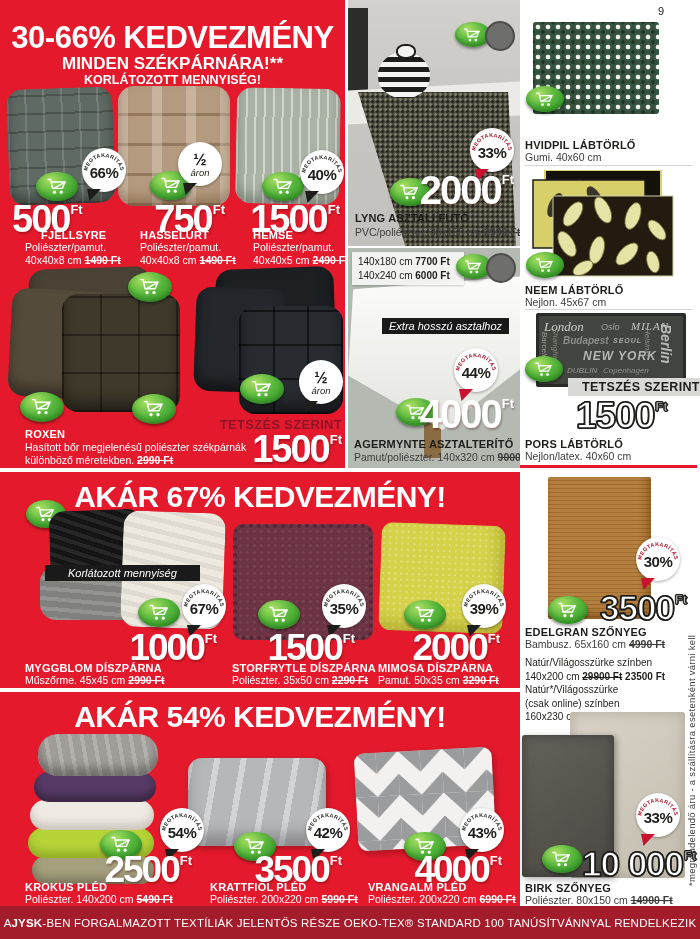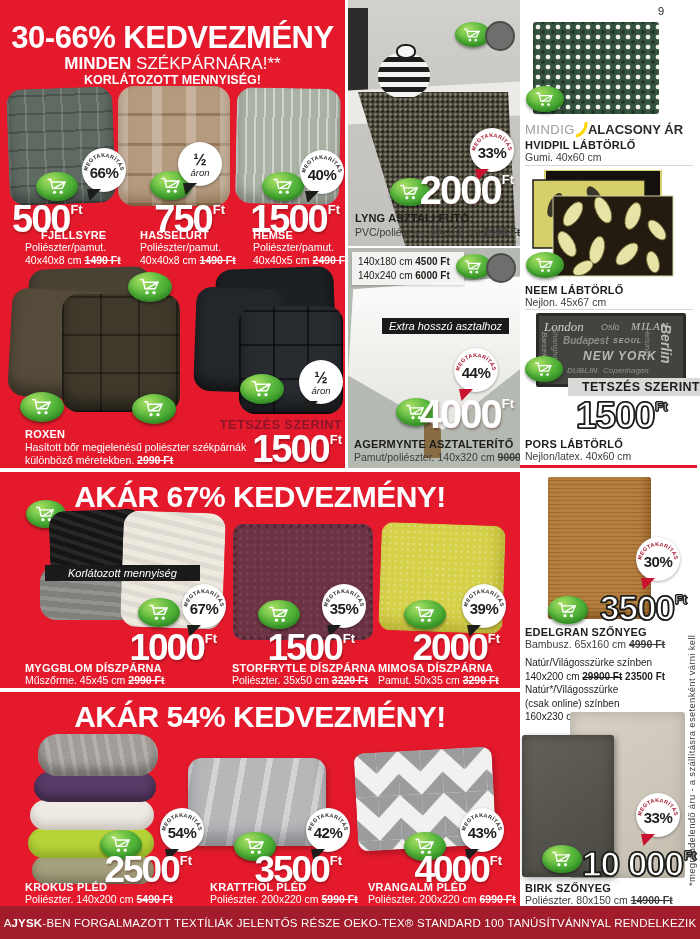--- a/index.html
+++ b/index.html
@@ -1,20 +1,20 @@
 <!DOCTYPE html>
 <html><head>
 <meta charset="utf-8">
 <style>
   html,body{margin:0;padding:0;background:#fff;font-family:"Liberation Sans",sans-serif;}
   #page{position:relative;width:700px;height:939px;background:#fff;overflow:hidden;}
   .abs{position:absolute;}
   .red-panel{background:#e41a2c;}
   .sec-title{color:#fff;font-weight:700;text-align:center;letter-spacing:-0.5px;width:100%;}
-  .sub{color:#fff;text-align:center;width:100%;}
+  .sub{color:#fff;text-align:center;width:100%;font-weight:bold;}
   .price{font-weight:700;color:#fff;letter-spacing:-2px;line-height:1;text-shadow:1px 2px 2px rgba(60,0,0,.3);white-space:nowrap;}
   .price .ft{font-size:13px;letter-spacing:0;vertical-align:top;position:relative;top:3px;margin-left:1px;}
   .oprice{color:#fff;-webkit-text-stroke:1.6px #1d1d1b;text-shadow:1px 0 0 #1d1d1b,-1px 0 0 #1d1d1b,0 1px 0 #1d1d1b,0 -1px 0 #1d1d1b;letter-spacing:-1px;}
   .oprice .ft{-webkit-text-stroke:1px #1d1d1b;}
   .pname{font-weight:700;font-size:11px;color:#fff;letter-spacing:.2px;white-space:nowrap;}
   .pdesc{font-size:10.5px;color:#fff;line-height:1.22;white-space:nowrap;}
   .dark .pname,.pname.dark{color:#1d1d1b;}
   .dark{color:#1d1d1b;}
   .dark .pdesc,.pdesc.dark{color:#3c3c3b;}
   .strike{text-decoration:line-through;font-weight:700;}
@@ -243,21 +243,21 @@
       </div>
     <div class="abs price" style="right:6px;top:170px;font-size:40px;text-align:right;"><span>2000</span><span class="ft">Ft</span></div>
     <div class="abs pname dark" style="left:7px;top:212px;">LYNG ASZTALI FUTÓ</div>
     <div class="abs pdesc dark" style="left:7px;top:226px;"><span>PVC/poliészter. 38x150 cm</span> <span class="strike">2990 Ft</span></div>
   </div>
 
   <div class="abs" style="left:348px;top:248px;width:172px;height:220px;background:#b4b9b2;overflow:hidden;">
     <div class="abs" style="left:76px;top:150px;width:17px;height:60px;background:#8a6c44;"></div>
     <div class="abs" style="left:0;top:22px;width:172px;height:160px;background:linear-gradient(180deg,#fdfdfc 0%,#efefec 55%,#e3e3e0 100%);clip-path:polygon(3% 12%,100% 4%,100% 62%,55% 100%,0 66%);"></div>
     <div class="abs infobox" style="left:4px;top:4px;width:100px;">
-      <span class="line"><span>140x180 cm</span> <b>4500 Ft</b></span>
+      <span class="line"><span>140x180 cm</span> <b>7700 Ft</b></span>
       <span class="line"><span>140x240 cm</span> <b>6000 Ft</b></span>
     </div>
     <div class="abs cart" style="left:108px;top:6px;width:36px;height:25px;">
         <svg viewBox="0 0 26 22">
           <g fill="none" stroke="#fff" stroke-width="1.7" stroke-linecap="round" stroke-linejoin="round">
             <path d="M2 3h3l2.2 10.5h11.5L22 6H6"></path>
             <path d="M8.7 13.5 22 6"></path>
           </g>
           <circle cx="9.5" cy="18" r="1.9" fill="#fff"></circle>
           <circle cx="17.5" cy="18" r="1.9" fill="#fff"></circle>
@@ -297,25 +297,20 @@
     <div class="abs cart" style="left:6px;top:86px;width:38px;height:26px;">
         <svg viewBox="0 0 26 22">
           <g fill="none" stroke="#fff" stroke-width="1.7" stroke-linecap="round" stroke-linejoin="round">
             <path d="M2 3h3l2.2 10.5h11.5L22 6H6"></path>
             <path d="M8.7 13.5 22 6"></path>
           </g>
           <circle cx="9.5" cy="18" r="1.9" fill="#fff"></circle>
           <circle cx="17.5" cy="18" r="1.9" fill="#fff"></circle>
         </svg>
       </div>
-    <div class="abs mindig" style="left:5px;top:120px;">
-      <span class="m1">MINDIG</span><svg width="14" height="18" style="vertical-align:-4px;margin:0 -2px 0 -1px;">
-          <path d="M2 16 A 13 13 0 0 0 12 2" stroke="#ffd500" stroke-width="3" fill="none"></path>
-        </svg><span class="m2">ALACSONY ÁR</span>
-    </div>
     <div class="abs pname dark" style="left:5px;top:139px;">HVIDPIL LÁBTÖRLŐ</div>
     <div class="abs pdesc dark" style="left:5px;top:151px;">Gumi. 40x60 cm</div>
     <div class="abs divider" style="left:5px;top:165px;width:168px;"></div>
 
     <div class="abs" style="left:5px;top:170px;width:150px;height:108px;">
       <svg width="150" height="108" viewBox="0 0 150 108">
         <rect x="20" y="0" width="116" height="64" fill="#14110c" stroke="#d8d36e" stroke-width="2"></rect>
         <ellipse cx="50" cy="20" rx="6" ry="12" fill="#55513a" transform="rotate(30 50 20)"></ellipse>
         <ellipse cx="105" cy="30" rx="6" ry="12" fill="#55513a" transform="rotate(-40 105 30)"></ellipse>
         <rect x="8" y="10" width="112" height="68" fill="#d6cf6a" stroke="#1d1d1b" stroke-width="1.5"></rect>
@@ -526,21 +521,21 @@
         </svg>
       </div>
 
     <div class="abs price" style="left:67px;top:157px;width:150px;text-align:right;font-size:37px;"><span>1000</span><span class="ft">Ft</span></div>
     <div class="abs price" style="left:205px;top:157px;width:150px;text-align:right;font-size:37px;"><span>1500</span><span class="ft">Ft</span></div>
     <div class="abs price" style="left:350px;top:157px;width:150px;text-align:right;font-size:37px;"><span>2000</span><span class="ft">Ft</span></div>
 
     <div class="abs pname" style="left:25px;top:190px;">MYGGBLOM DÍSZPÁRNA</div>
     <div class="abs pdesc" style="left:25px;top:202px;"><span>Műszőrme. 45x45 cm</span> <span class="strike">2990 Ft</span></div>
     <div class="abs pname" style="left:232px;top:190px;">STORFRYTLE DÍSZPÁRNA</div>
-    <div class="abs pdesc" style="left:232px;top:202px;"><span>Poliészter. 35x50 cm</span> <span class="strike">3220 Ft</span></div>
+    <div class="abs pdesc" style="left:232px;top:202px;"><span>Poliészter. 35x50 cm</span> <span class="strike">2290 Ft</span></div>
     <div class="abs pname" style="left:378px;top:190px;">MIMOSA DÍSZPÁRNA</div>
     <div class="abs pdesc" style="left:378px;top:202px;"><span>Pamut. 50x35 cm</span> <span class="strike">3290 Ft</span></div>
   </div>
 
   <div class="abs red-panel" style="left:0;top:692px;width:520px;height:214px;">
     <div class="abs sec-title" style="top:8px;font-size:30px;">AKÁR 54% KEDVEZMÉNY!</div>
 
     <div class="abs" style="left:28px;top:48px;width:130px;height:148px;">
       <div class="abs" style="left:4px;top:116px;width:122px;height:28px;border-radius:14px;background:#a49f7c;box-shadow:inset 0 -6px 8px rgba(0,0,0,.25);"></div>
       <div class="abs" style="left:0px;top:88px;width:126px;height:30px;border-radius:15px;background:#b6d338;box-shadow:inset 0 -6px 8px rgba(60,90,0,.3);"></div>

